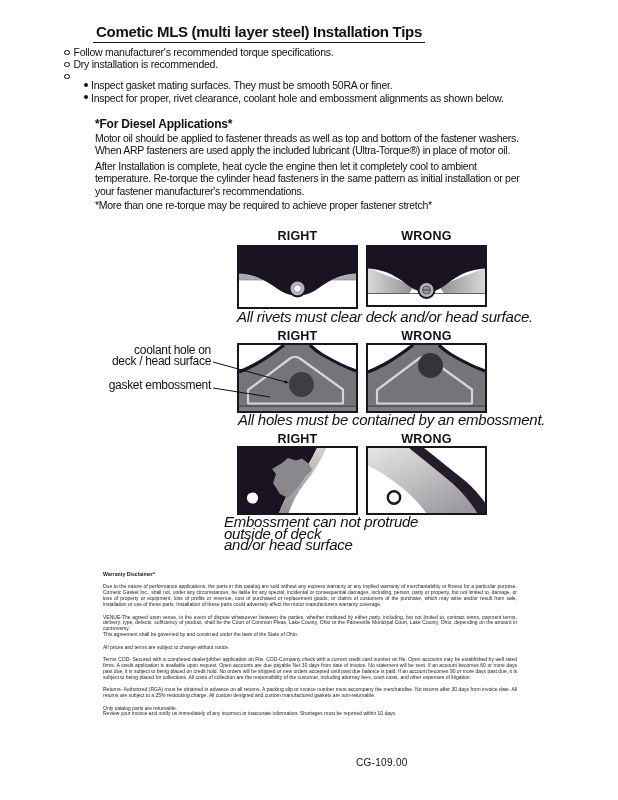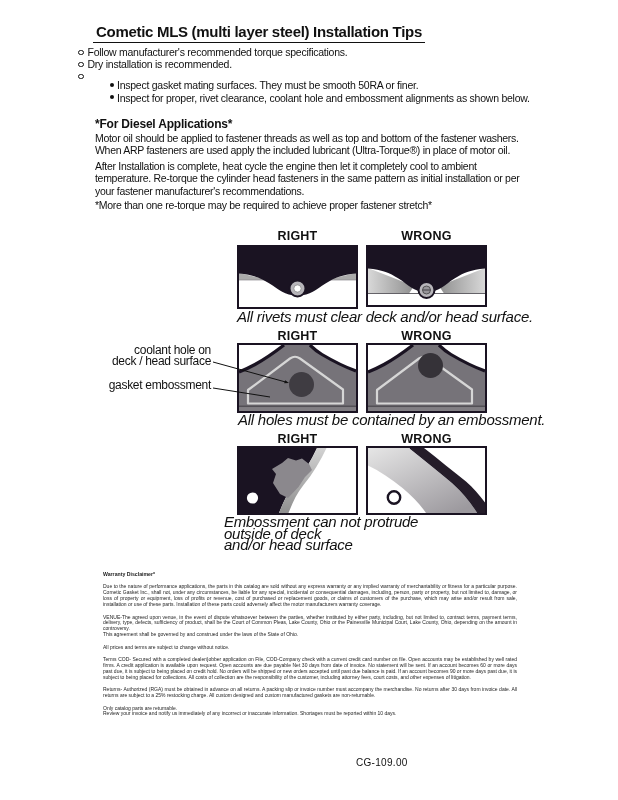--- a/index.html
+++ b/index.html
@@ -9,23 +9,23 @@
   }
   .abs { position:absolute; }
 
   
   .doc-title {
     left:93px; top:23px; font-size:15px; font-weight:bold; letter-spacing:-0.3px;
     border-bottom:1.6px solid #111; padding:0 3px 2px 3px; white-space:nowrap;
   }
 
   
-  .tips { left:78px; top:46px; width:460px; font-size:10.5px; letter-spacing:-0.25px; line-height:12.2px; }
+  .tips { left:64px; top:46px; width:460px; font-size:10.5px; letter-spacing:-0.25px; line-height:12.2px; }
   .bullet-row { display:flex; align-items:flex-start; }
-  .bullet-row.sub { margin-left:32px; }
+  .bullet-row.sub { margin-left:20px; }
   .marker-open  { flex:none; width:3.5px; height:3.5px; border:1px solid #111; border-radius:50%; margin:3.5px 4px 0 0; }
   .marker-filled{ flex:none; width:4px;   height:4px;   background:#111;       border-radius:50%; margin:3.8px 3px 0 0; }
 
   
   .diesel-heading { left:95px; top:117px; font-size:12px; font-weight:bold; letter-spacing:-0.2px; }
   .para { left:95px; width:432px; font-size:10.5px; letter-spacing:-0.3px; line-height:12.4px; }
   .para.p1 { top:132px; }
   .para.p2 { top:160px; }
   .para.note { top:199px; }
 

